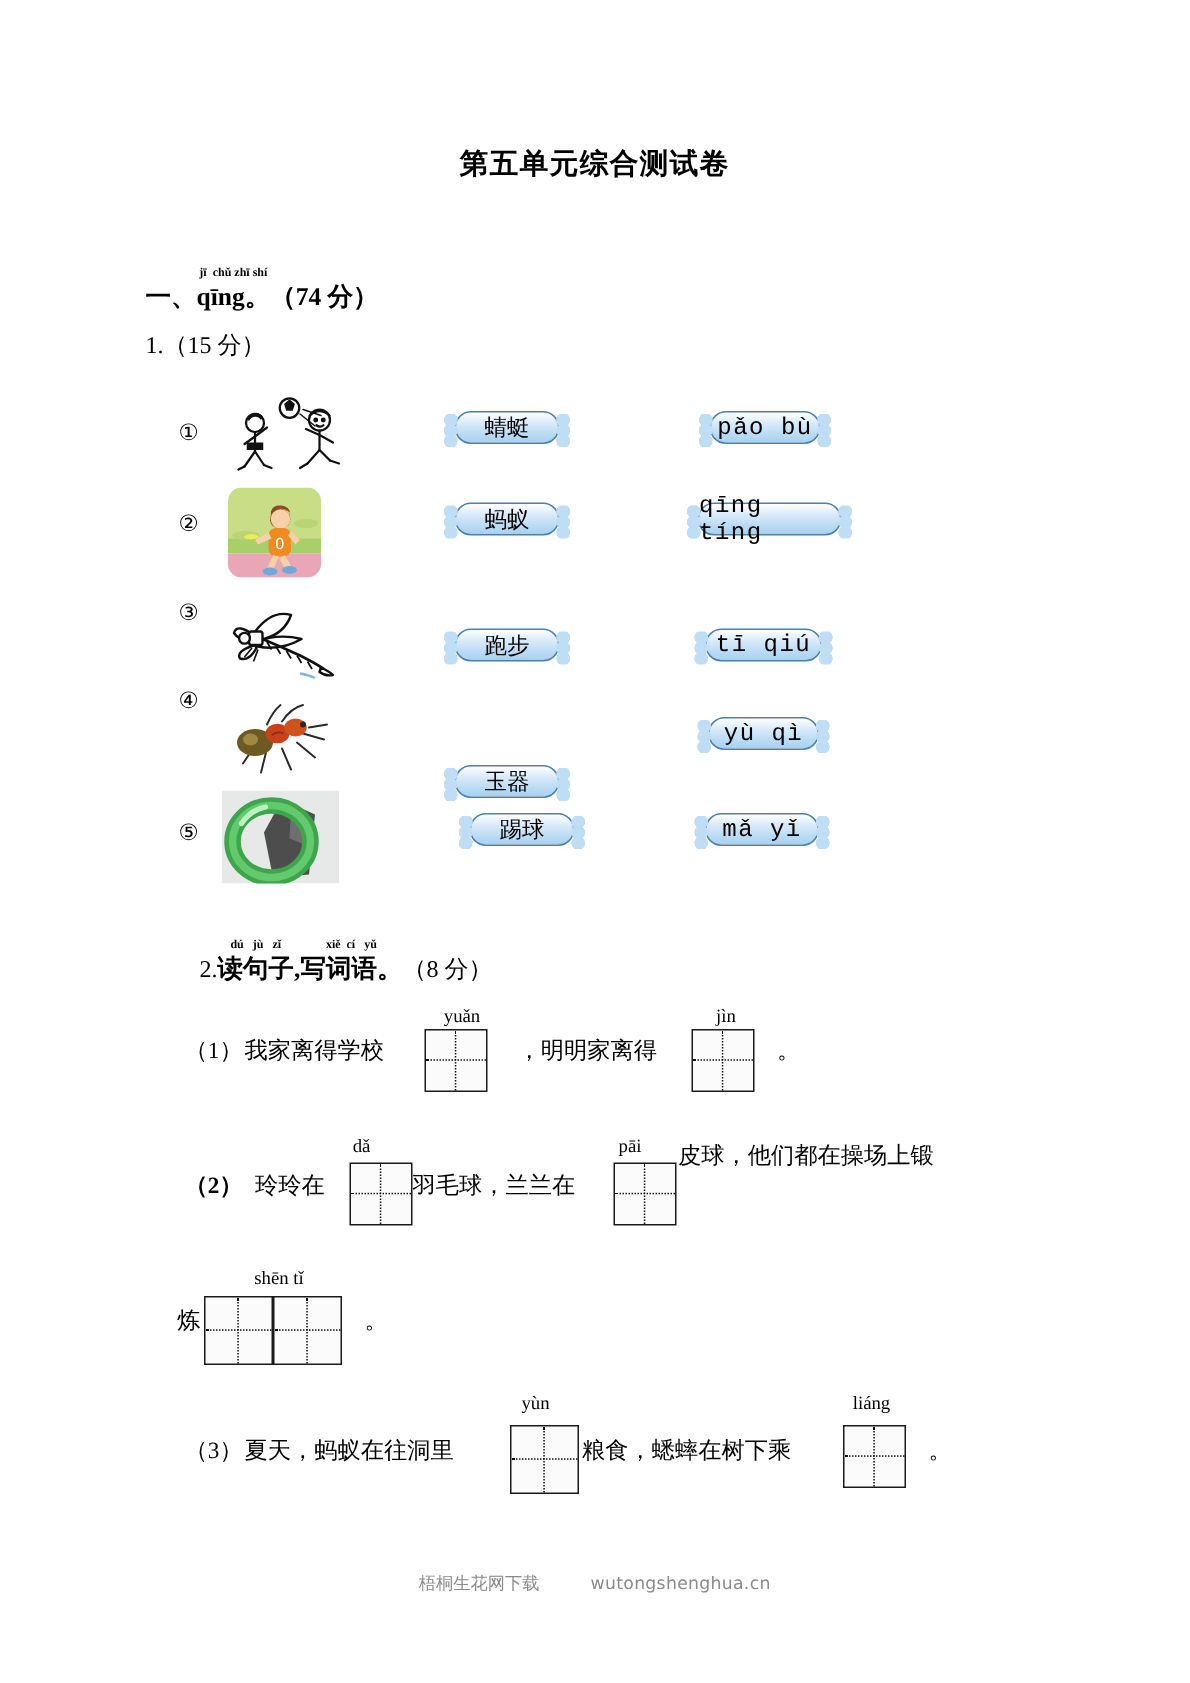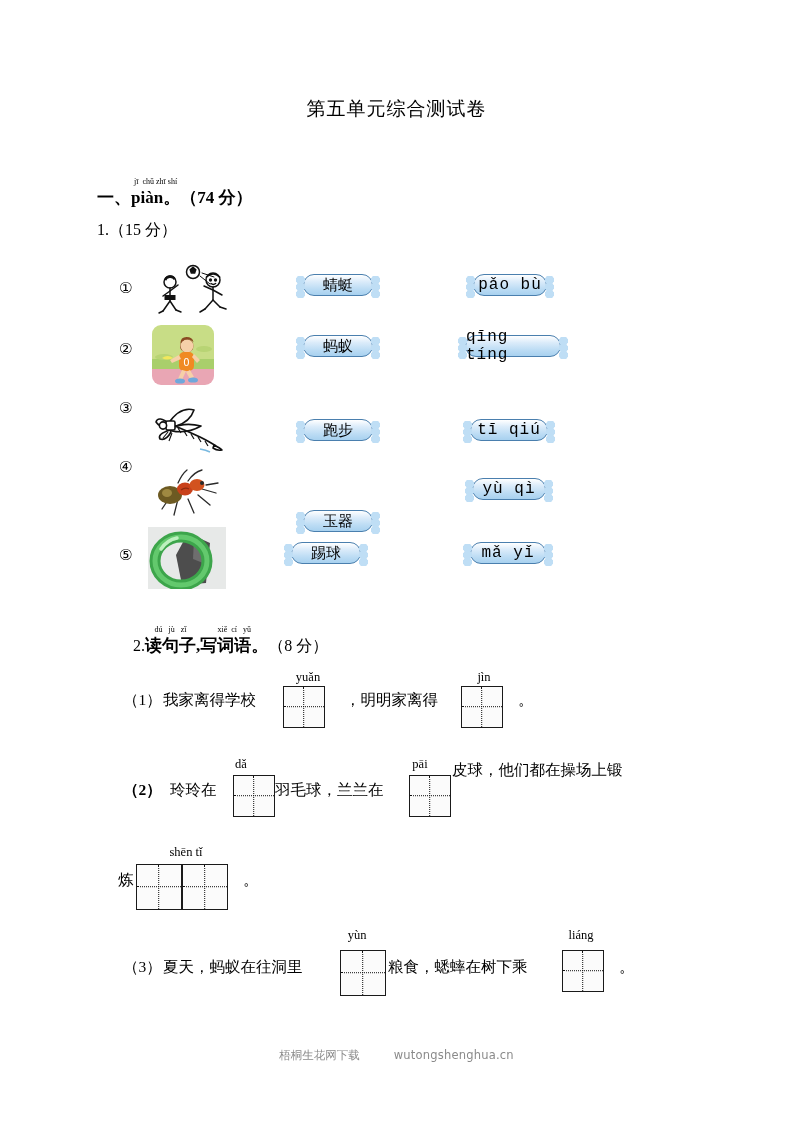--- a/index.html
+++ b/index.html
@@ -21,21 +21,21 @@
   }
 
   
   .doc-title {
     position: absolute;
     top: 96px;
     left: 0;
     width: 793px;
     text-align: center;
     font-size: 19px;
-    font-weight: normal;
+    font-weight: bold;
     letter-spacing: 1px;
   }
   .info-row {
     position: absolute;
     top: 130px;
     left: 185px;
     width: 520px;
     font-size: 17px;
     font-weight: bold;
     display: flex;
@@ -64,21 +64,21 @@
     position: relative;
     text-align: center;
   }
   .ruby > .rb { display: block; }
   .ruby > .rt {
     position: absolute;
     left: 50%;
     transform: translateX(-50%);
     bottom: 100%;
     font-size: 8px;
-    font-weight: normal;
+    font-weight: bold;
     font-family: "Liberation Serif", serif;
     line-height: 9px;
     white-space: nowrap;
     letter-spacing: 0px;
     color: #000;
   }
 
   
   .num {
     position: absolute;
@@ -180,21 +180,21 @@
 </style>
 </head>
 <body>
 
 <div class="page">
 
   <div class="doc-title">第五单元综合测试卷</div>
 
 
   <div class="sec-head" style="top:186px;left:97px;">
-    <span>一、</span><span class="ruby"><span class="rt">jī&nbsp; chǔ zhī shí</span><span class="rb">piàn。</span></span><span>（74 分）</span>
+    <span>一、</span><span class="ruby"><span class="rt">jī&nbsp; chǔ zhī shí</span><span class="rb">qīng。</span></span><span>（74 分）</span>
   </div>
 
   <div class="sub-head" style="top:220px;left:97px;">
     <span>1.</span><span>（15 分）</span>
   </div>
 
   <div class="num" style="top:279px;left:119px;">①</div>
   <div class="num" style="top:340px;left:119px;">②</div>
   <div class="num" style="top:399px;left:119px;">③</div>
   <div class="num" style="top:458px;left:119px;">④</div>
@@ -301,21 +301,21 @@
       <ellipse cx="33" cy="34" rx="26" ry="24" fill="none" stroke="#3da54b" stroke-width="11"></ellipse>
       <ellipse cx="33" cy="34" rx="26" ry="24" fill="none" stroke="#63c96d" stroke-width="5"></ellipse>
       <path d="M13 22 q6 -9 16 -11" stroke="#bdf0bf" stroke-width="3.5" fill="none" stroke-linecap="round"></path>
     </svg>
   </div>
 
   <div class="chip word" style="top:274px;left:303px;width:70px;">蜻蜓</div>
   <div class="chip word" style="top:335px;left:303px;width:70px;">蚂蚁</div>
   <div class="chip word" style="top:419px;left:303px;width:70px;">跑步</div>
   <div class="chip word" style="top:478px;left:303px;width:70px;margin-top:32px;">玉器</div>
-  <div class="chip word" style="top:542px;left:291px;width:70px;">踢球</div>
+  <div class="chip word" style="top:542px;left:313px;width:70px;">踢球</div>
 
   <div class="chip pin" style="top:274px;left:473px;width:74px;">pǎo bù</div>
   <div class="chip pin" style="top:335px;left:465px;width:96px;">qīng tíng</div>
   <div class="chip pin" style="top:419px;left:470px;width:78px;">tī qiú</div>
   <div class="chip pin" style="top:478px;left:472px;width:74px;">yù qì</div>
   <div class="chip pin" style="top:542px;left:470px;width:76px;">mǎ yǐ</div>
 
   <div class="sub-head" style="top:634px;left:133px;">
     <span>2.</span><span class="ruby"><span class="rt">dú&nbsp;&nbsp; jù&nbsp;&nbsp; zǐ</span><span class="rb bold-cn">读句子</span></span><span class="bold-cn">,</span><span class="ruby"><span class="rt">xiě&nbsp; cí&nbsp;&nbsp; yǔ</span><span class="rb bold-cn">写词语。</span></span><span>（8 分）</span>
   </div>

